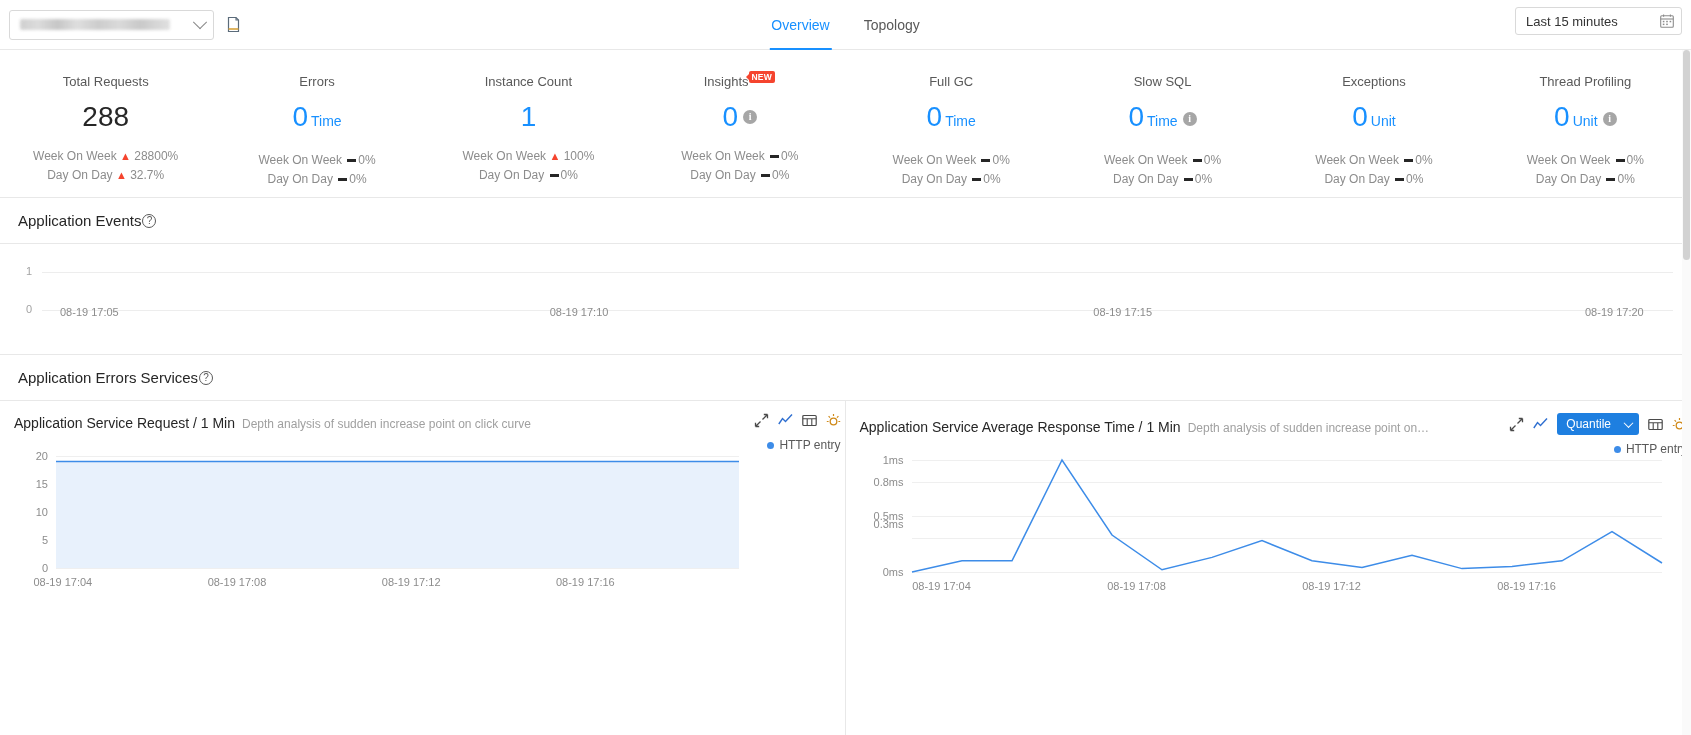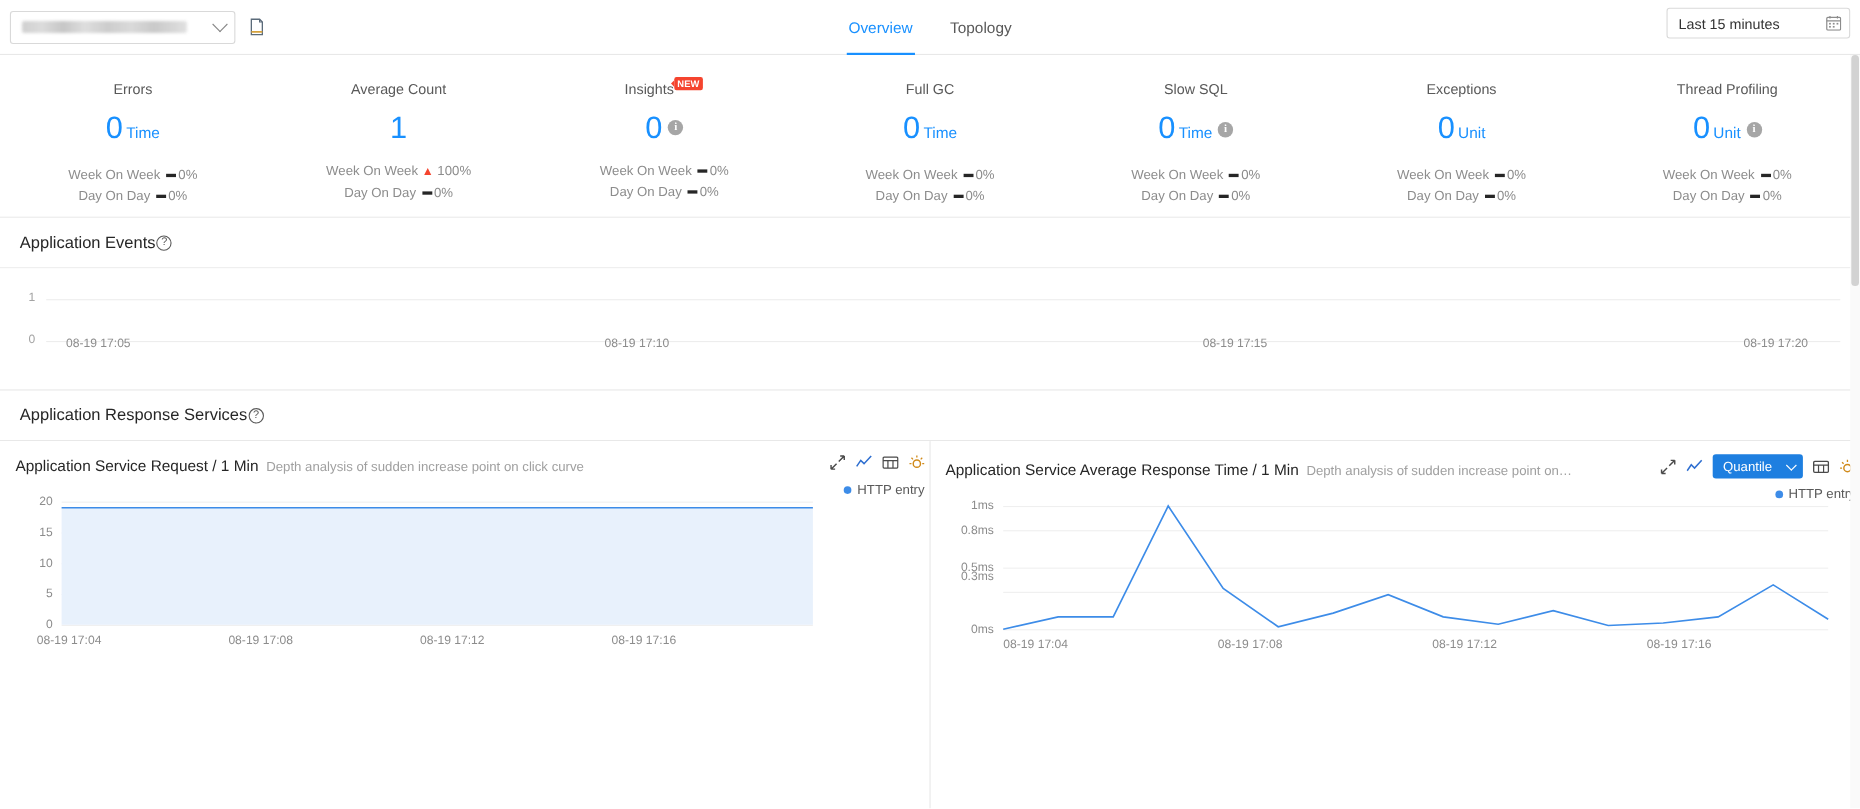--- a/index.html
+++ b/index.html
@@ -190,27 +190,32 @@
           <rect x="9.6" y="6.8" width="1.6" height="1.5" fill="#8c8c8c"></rect>
           <rect x="2.8" y="9.6" width="1.6" height="1.5" fill="#8c8c8c"></rect>
           <rect x="6.2" y="9.6" width="1.6" height="1.5" fill="#8c8c8c"></rect>
         </svg>
       </span>
     </div>
   </div>
 
   <div class="kpi-row" id="kpi-row">
       <div class="kpi"><div class="kpi-title">
+          <span>Total Requests</span>
+        </div><div class="kpi-value">
+          <span>288</span>
+        </div><div class="kpi-cmp"><span>Week On Week</span> <span class="arrow-up">▲</span> <span>28800%</span></div><div class="kpi-cmp"><span>Day On Day</span> <span class="arrow-up">▲</span> <span>32.7%</span></div></div>
+      <div class="kpi"><div class="kpi-title">
           <span>Errors</span>
         </div><div class="kpi-value blue">
           <span>0</span>
           <span class="kpi-unit">Time</span>
         </div><div class="kpi-cmp"><span>Week On Week</span> <span class="flat"></span><span>0%</span></div><div class="kpi-cmp"><span>Day On Day</span> <span class="flat"></span><span>0%</span></div></div>
       <div class="kpi"><div class="kpi-title">
-          <span>Average Count</span>
+          <span>Instance Count</span>
         </div><div class="kpi-value blue">
           <span>1</span>
         </div><div class="kpi-cmp"><span>Week On Week</span> <span class="arrow-up">▲</span> <span>100%</span></div><div class="kpi-cmp"><span>Day On Day</span> <span class="flat"></span><span>0%</span></div></div>
       <div class="kpi"><div class="kpi-title">
           <span>Insights</span>
           <span class="badge-new">NEW</span>
         </div><div class="kpi-value blue">
           <span>0</span>
           <span class="info-dot">i</span>
         </div><div class="kpi-cmp"><span>Week On Week</span> <span class="flat"></span><span>0%</span></div><div class="kpi-cmp"><span>Day On Day</span> <span class="flat"></span><span>0%</span></div></div>
@@ -257,21 +262,21 @@
         <div class="ev-grid" style="top: 28px;"></div>
         <div class="ev-xlab" style="left: 60px;">08-19 17:05</div>
         <div class="ev-xlab" style="left: 549.667px;">08-19 17:10</div>
         <div class="ev-xlab" style="left: 1093.33px;">08-19 17:15</div>
         <div class="ev-xlab" style="left: 1585px;">08-19 17:20</div>
       </div>
   </div>
 
   <div class="section-head">
     <div class="section-title">
-      <span>Application Response Services</span>
+      <span>Application Errors Services</span>
       <span class="q-icon">?</span>
     </div>
   </div>
 
   <div class="svc-wrap">
 
     <div class="svc-card left">
       <div class="svc-head">
         <span class="svc-title">Application Service Request / 1 Min</span>
         <span class="svc-sub">Depth analysis of sudden increase point on click curve</span>

